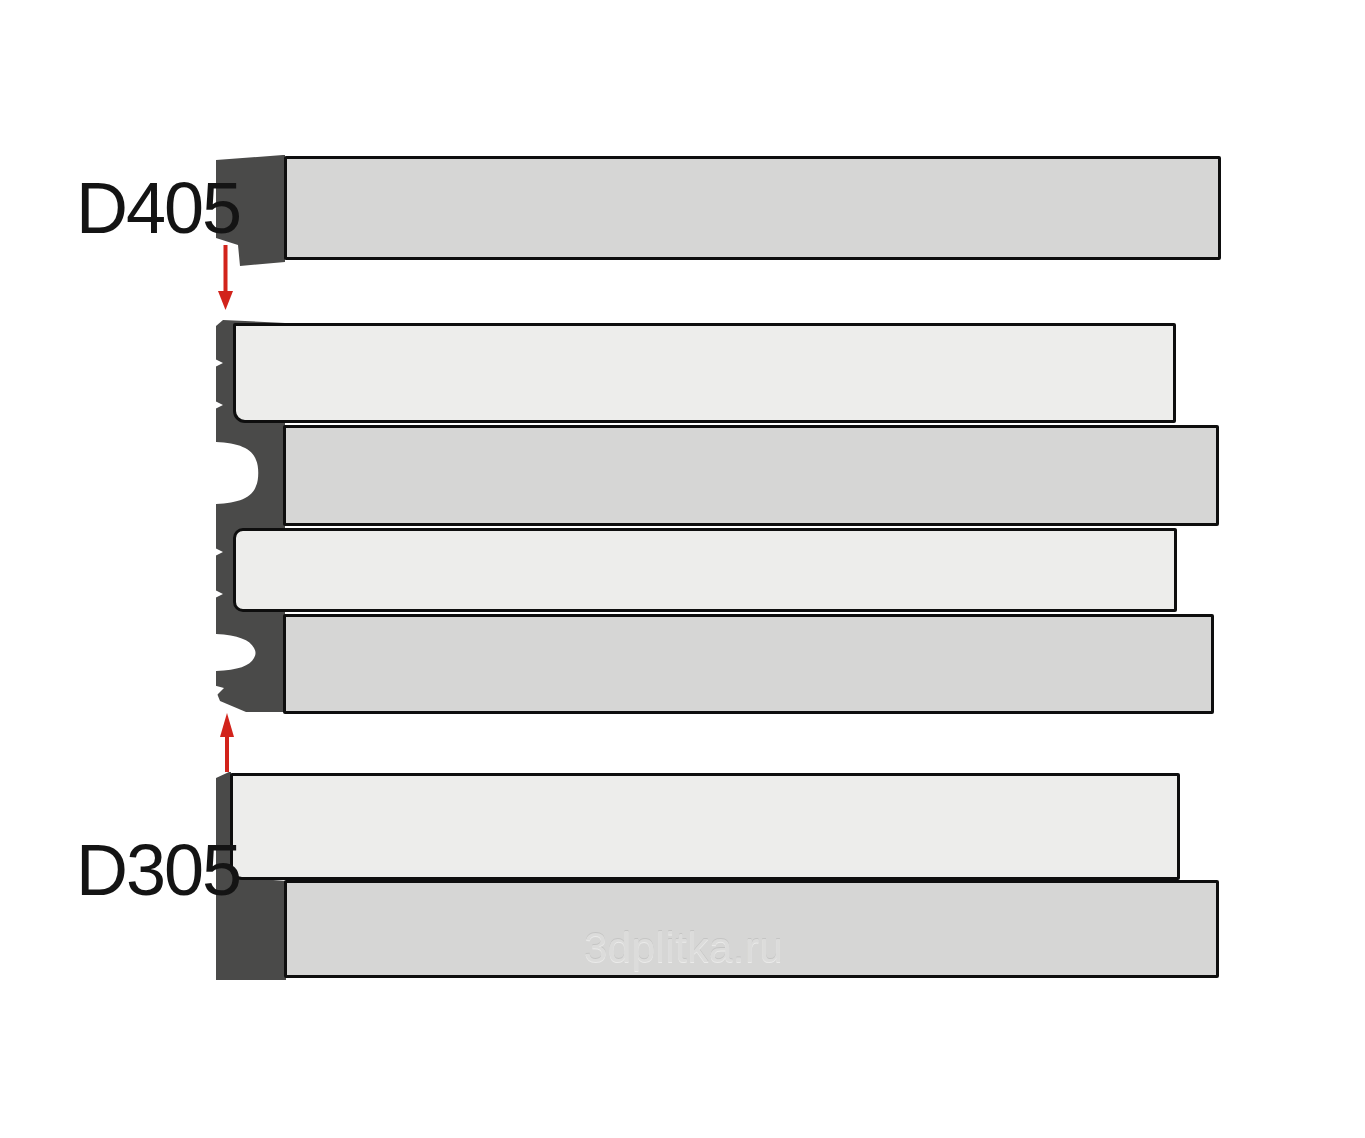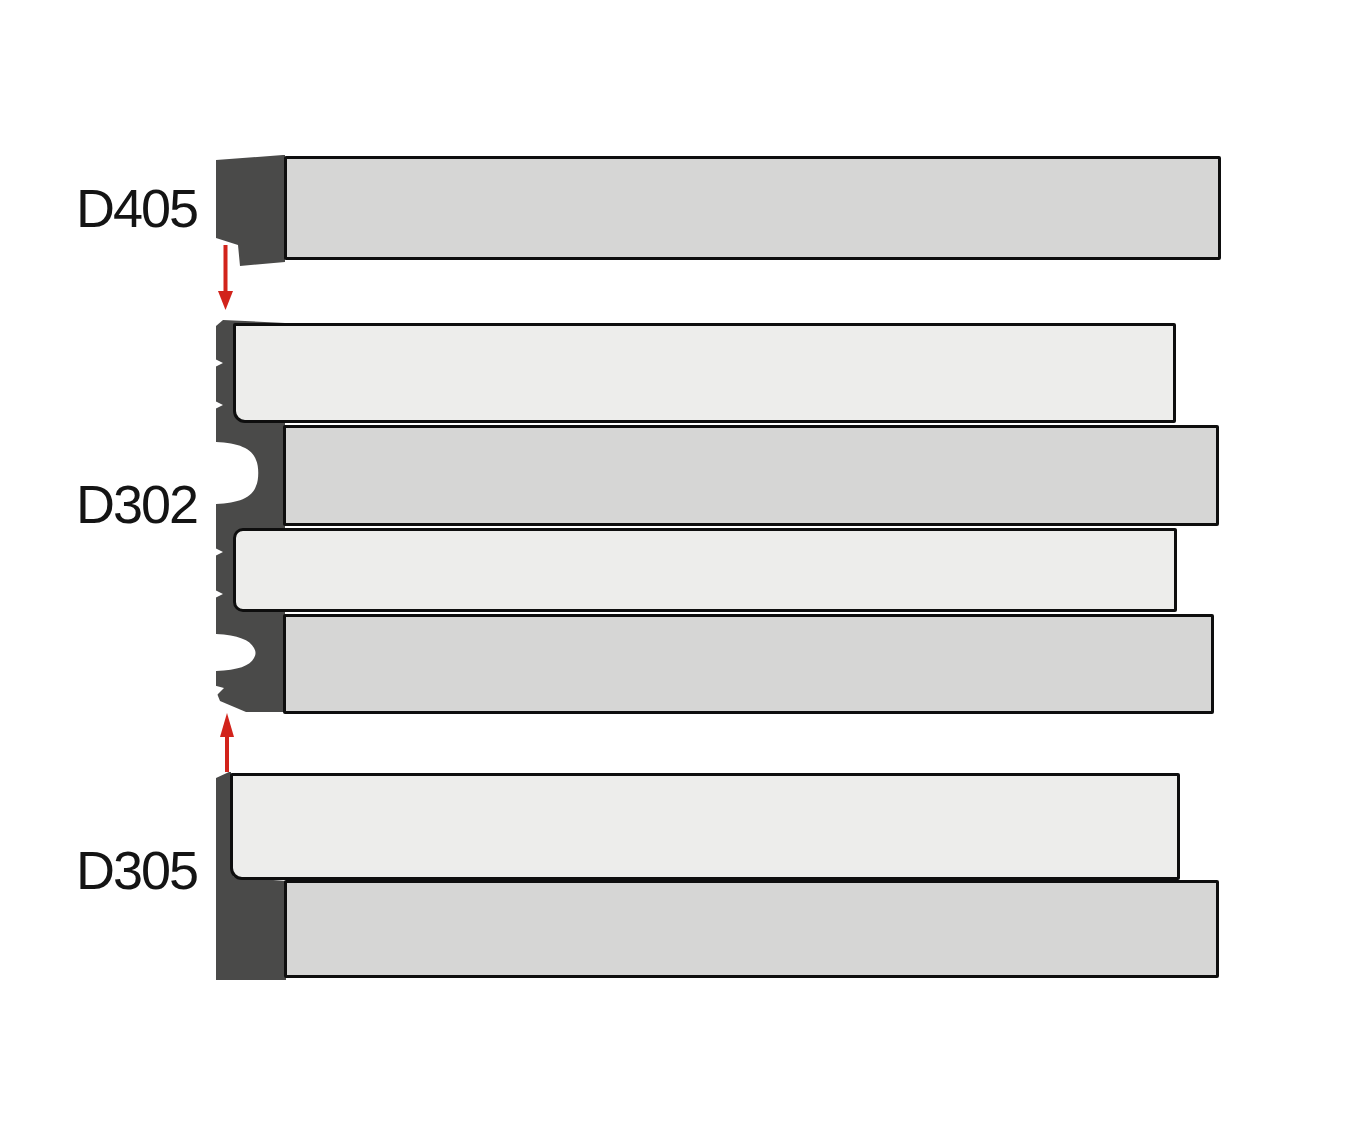--- a/index.html
+++ b/index.html
@@ -39,21 +39,21 @@
   .bar-d302-3 { left: 233px; top: 528px; width: 944px; height: 84px;  border-radius: 10px 2px 2px 10px; }
   .bar-d302-4 { left: 283px; top: 614px; width: 931px; height: 100px; border-radius: 2px; }
   .bar-d305-1 { left: 230px; top: 773px; width: 950px; height: 107px; border-radius: 2px 2px 2px 12px; }
   .bar-d305-2 { left: 284px; top: 880px; width: 935px; height: 98px;  border-radius: 2px; }
 
   .profile-label {
     position: absolute;
     left: 76px;
     z-index: 3;
     color: #141414;
-    font-size: 54px;
+    font-size: 72px;
     line-height: 54px;
     letter-spacing: -2px;
     font-family: "Liberation Sans", sans-serif;
     white-space: nowrap;
   }
   .label-d405 { top: 181px; }
   .label-d302 { top: 477px; }
   .label-d305 { top: 843px; }
 
   .watermark {
@@ -103,17 +103,17 @@
 
   <div class="bar gray  bar-d405"></div>
   <div class="bar light bar-d302-1"></div>
   <div class="bar gray  bar-d302-2"></div>
   <div class="bar light bar-d302-3"></div>
   <div class="bar gray  bar-d302-4"></div>
   <div class="bar light bar-d305-1"></div>
   <div class="bar gray  bar-d305-2"></div>
 
   <div class="profile-label label-d405">D405</div>
-  <div class="profile-label label-d302">D302</div>
   <div class="profile-label label-d305">D305</div>
 
+  <div class="watermark">3dplitka.ru</div>
 
 </div>
 
 </body></html>

